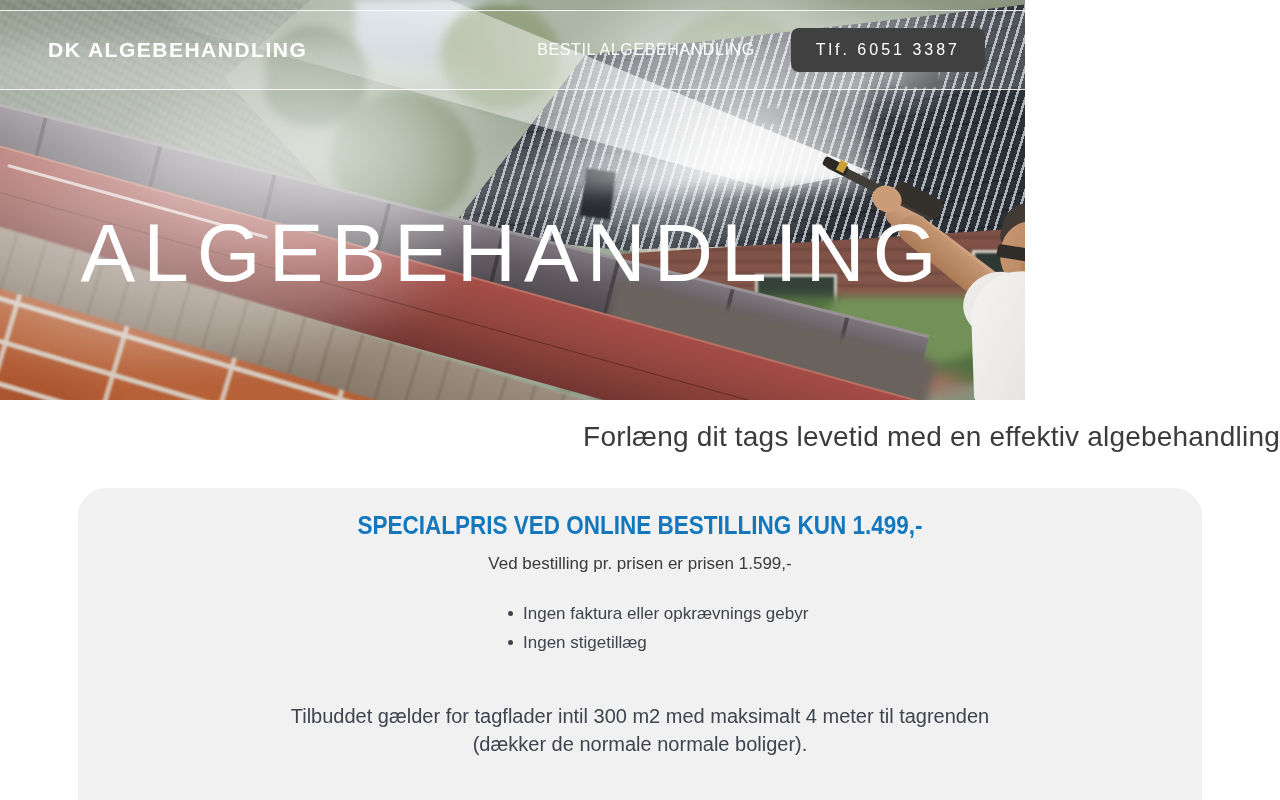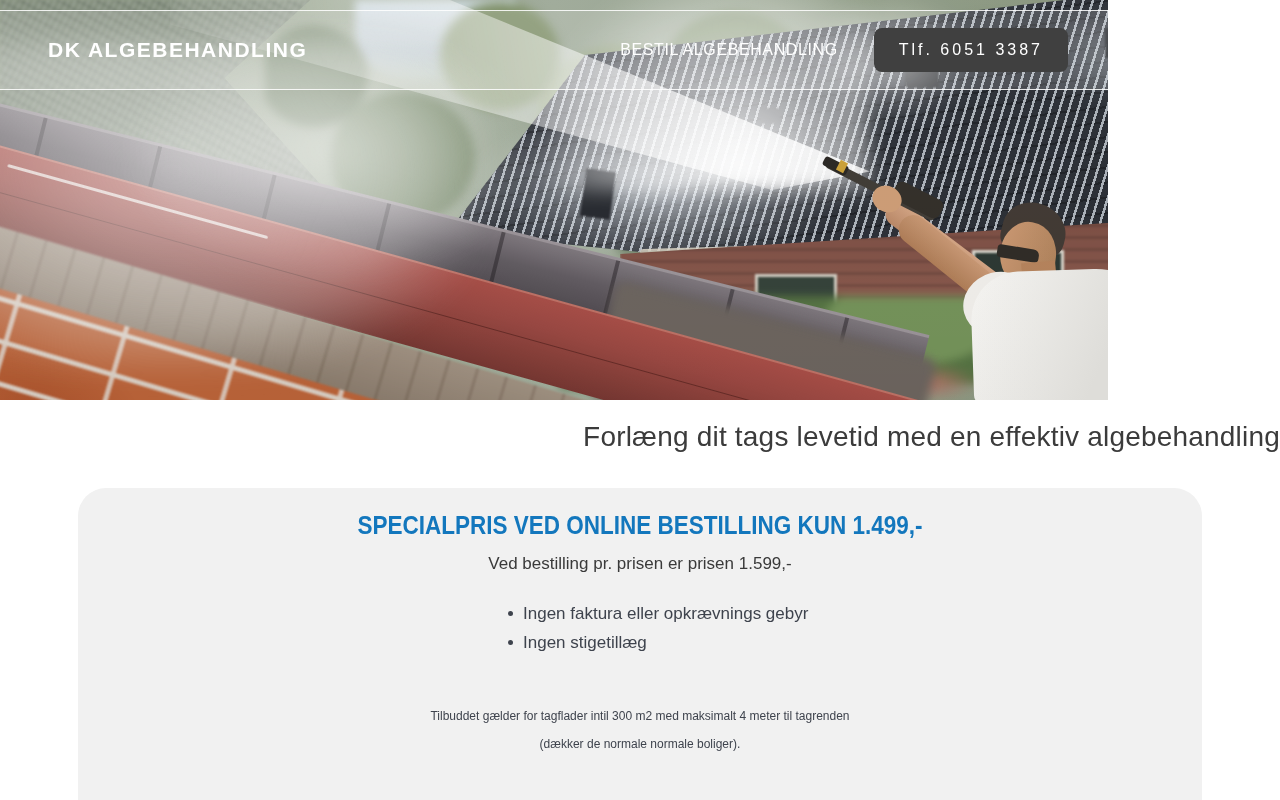--- a/index.html
+++ b/index.html
@@ -1,20 +1,20 @@
 <!DOCTYPE html>
 <html><head>
 <meta charset="utf-8">
 <style>
   * { box-sizing: border-box; margin: 0; padding: 0; }
   html, body { width: 1280px; height: 800px; overflow: hidden; }
   body { font-family: "Liberation Sans", sans-serif; background: #ffffff; position: relative; }
 
   
-  .hero { position: relative; width: 1108px; height: 400px; overflow: hidden; background: #8d9883; }
+  .hero { position: relative; width: 1025px; height: 400px; overflow: hidden; background: #8d9883; }
   .hero-art div { position: absolute; }
 
   .backdrop { inset: 0; background: linear-gradient(90deg,#86927b,#93a089 30%,#9aa694 50%,#8f9c86 70%,#7f8c74); }
 
   .algae-roof { left: 0; top: 0; width: 330px; height: 195px;
     clip-path: polygon(0 0, 94% 0, 68% 40%, 100% 100%, 0 100%);
     background: #7b8775;
     background-image: repeating-linear-gradient(118deg, rgba(255,255,255,.16) 0 2px, transparent 2px 6px),
                       repeating-linear-gradient(28deg, rgba(40,50,40,.25) 0 2px, transparent 2px 9px);
     filter: blur(1.5px); }
@@ -162,21 +162,21 @@
 
   .offer-card { width: 1124px; margin: 35px auto 0; background: #f1f1f1; border-radius: 28px;
     padding: 23px 0 260px; }
   .offer-card h3 { text-align: center; color: #1377bd; font-size: 25px; font-weight: 700;
     transform: scaleX(.9); transform-origin: 50% 50%; white-space: nowrap; }
   .offer-sub { text-align: center; margin-top: 14px; font-size: 17px; color: #3a3a3a; }
   .offer-list { list-style: none; margin: 25px 0 0 430px; width: max-content; }
   .offer-list li { position: relative; padding-left: 15px; font-size: 17px; line-height: 29px; color: #3e434d; }
   .offer-list li::before { content: ""; position: absolute; left: 0; top: 12px; width: 5px; height: 5px;
     border-radius: 50%; background: #3e434d; }
-  .offer-note { margin-top: 45px; text-align: center; font-size: 12px; line-height: 28px; color: #3e434d; }
+  .offer-note { margin-top: 45px; text-align: center; font-size: 20px; line-height: 28px; color: #3e434d; }
 </style>
 </head>
 <body>
 
 <div class="hero">
   <div class="hero-art">
     <div class="backdrop"></div>
     <div class="algae-roof"></div>
     <div class="sky"></div>
     <div class="trees"></div>
@@ -226,20 +226,21 @@
   </div>
 
   <div class="topbar">
     <div class="logo">DK ALGEBEHANDLING</div>
     <div class="nav">
       <span class="nav-link">BESTIL ALGEBEHANDLING</span>
       <button class="phone-btn">Tlf. 6051 3387</button>
     </div>
   </div>
 
+  <h1 class="hero-title">ALGEBEHANDLING</h1>
 </div>
 
 <section class="intro">
   <h2>Forlæng dit tags levetid med en effektiv algebehandling</h2>
 </section>
 
 <section class="offer-card">
   <h3>SPECIALPRIS VED ONLINE BESTILLING KUN 1.499,-</h3>
   <p class="offer-sub">Ved bestilling pr. prisen er prisen 1.599,-</p>
   <ul class="offer-list">

